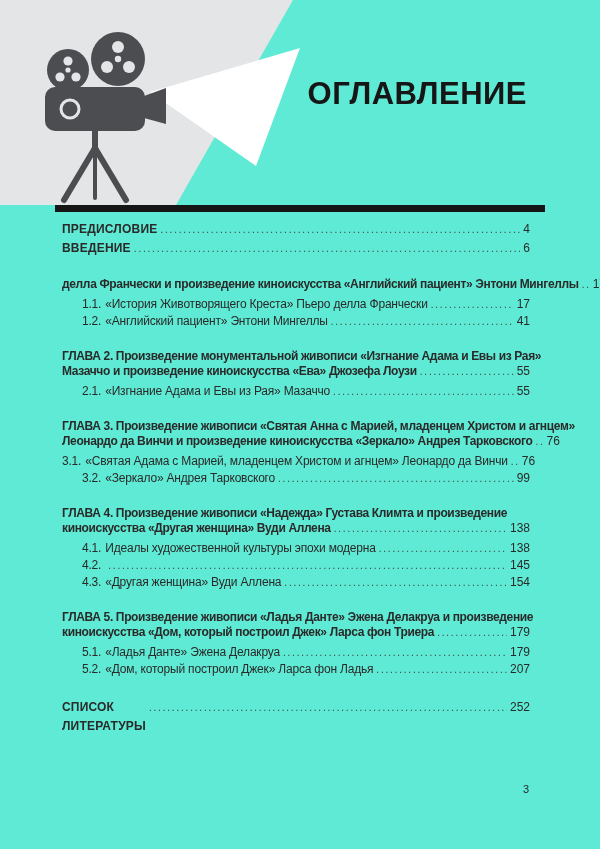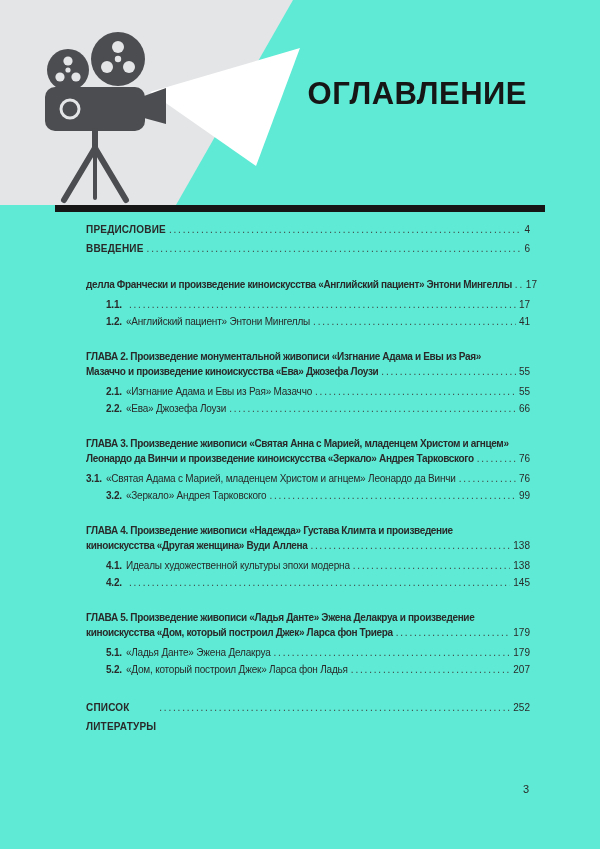--- a/index.html
+++ b/index.html
@@ -15,37 +15,37 @@
   header { position:relative; height:212px; }
   header svg.art { position:absolute; top:0; left:0; display:block; }
   h1.title {
     position:absolute; top:76px; right:73px;
     font-size:31px; font-weight:700; letter-spacing:0.5px; color:#161616;
     white-space:nowrap;
   }
   .rule { position:absolute; left:55px; top:205px; width:490px; height:7px; background:#161616; }
 
   
-  .content { padding:8px 70px 0 86px; font-size:10px; letter-spacing:-0.2px; color:#2a2a2a; }
+  .content { padding:8px 70px 0 62px; font-size:12px; letter-spacing:-0.2px; color:#2a2a2a; }
   .toc-row { display:flex; align-items:baseline; }
   .front .toc-row, .back .toc-row { line-height:19px; }
   .front .lbl, .back .lbl { font-weight:700; letter-spacing:0.2px; }
 
   .chapter { margin-top:19px; }
   .ch-line {
     font-weight:700; line-height:15px; letter-spacing:-0.35px; white-space:nowrap;
   }
   .toc-row.ch { font-weight:700; line-height:15px; letter-spacing:-0.35px; }
   .toc-row.ch .lbl { white-space:nowrap; }
   .toc-row.ch .pg { font-weight:400; letter-spacing:0; }
 
   .subs { margin-top:4px; }
   .toc-row.sub { line-height:17px; margin-left:20px; }
   .toc-row.sub.outdent { margin-left:0; }
-  .toc-row.sub .num { font-weight:700; margin-right:4px; white-space:nowrap; }
+  .toc-row.sub .num { font-weight:400; margin-right:4px; white-space:nowrap; }
   .toc-row.sub .lbl { white-space:nowrap; }
 
   .dots { flex:1 1 auto; overflow:hidden; white-space:nowrap; margin:0 3px; min-width:8px; }
   .dots::after {
     content:"................................................................................................................................................................";
     font-weight:400; font-size:10px; letter-spacing:1.8px; color:#3f3f3f;
   }
   .pg { white-space:nowrap; font-weight:400; letter-spacing:0; }
 
   .back { margin-top:20px; }
@@ -110,20 +110,21 @@
     <section class="chapters">
         <article class="chapter">
           <div class="toc-row ch">
             <span class="lbl">делла Франчески и произведение киноискусства «Английский пациент» Энтони Мингеллы</span>
             <span class="dots"></span>
             <span class="pg">17</span>
           </div>
           <div class="subs">
             <div class="toc-row sub">
               <span class="num">1.1.</span>
+              <span class="lbl">«История Животворящего Креста» Пьеро делла Франчески</span>
               <span class="dots"></span>
               <span class="pg">17</span>
             </div>
             <div class="toc-row sub">
               <span class="num">1.2.</span>
               <span class="lbl">«Английский пациент» Энтони Мингеллы</span>
               <span class="dots"></span>
               <span class="pg">41</span>
             </div>
           </div>
@@ -134,26 +135,20 @@
             <span class="lbl">Мазаччо и произведение киноискусства «Ева» Джозефа Лоузи</span>
             <span class="dots"></span>
             <span class="pg">55</span>
           </div>
           <div class="subs">
             <div class="toc-row sub">
               <span class="num">2.1.</span>
               <span class="lbl">«Изгнание Адама и Евы из Рая» Мазаччо</span>
               <span class="dots"></span>
               <span class="pg">55</span>
-            </div>
-            <div class="toc-row sub">
-              <span class="num">2.2.</span>
-              <span class="lbl">«Ева» Джозефа Лоузи</span>
-              <span class="dots"></span>
-              <span class="pg">66</span>
             </div>
           </div>
         </article>
         <article class="chapter">
           <div class="ch-line">ГЛАВА 3. Произведение живописи «Святая Анна с Марией, младенцем Христом и агнцем»</div>
           <div class="toc-row ch">
             <span class="lbl">Леонардо да Винчи и произведение киноискусства «Зеркало» Андрея Тарковского</span>
             <span class="dots"></span>
             <span class="pg">76</span>
           </div>
@@ -183,20 +178,26 @@
             <div class="toc-row sub">
               <span class="num">4.1.</span>
               <span class="lbl">Идеалы художественной культуры эпохи модерна</span>
               <span class="dots"></span>
               <span class="pg">138</span>
             </div>
             <div class="toc-row sub">
               <span class="num">4.2.</span>
               <span class="dots"></span>
               <span class="pg">145</span>
+            </div>
+            <div class="toc-row sub">
+              <span class="num">4.3.</span>
+              <span class="lbl">«Другая женщина» Вуди Аллена</span>
+              <span class="dots"></span>
+              <span class="pg">154</span>
             </div>
           </div>
         </article>
         <article class="chapter">
           <div class="ch-line">ГЛАВА 5. Произведение живописи «Ладья Данте» Эжена Делакруа и произведение</div>
           <div class="toc-row ch">
             <span class="lbl">киноискусства «Дом, который построил Джек» Ларса фон Триера</span>
             <span class="dots"></span>
             <span class="pg">179</span>
           </div>

